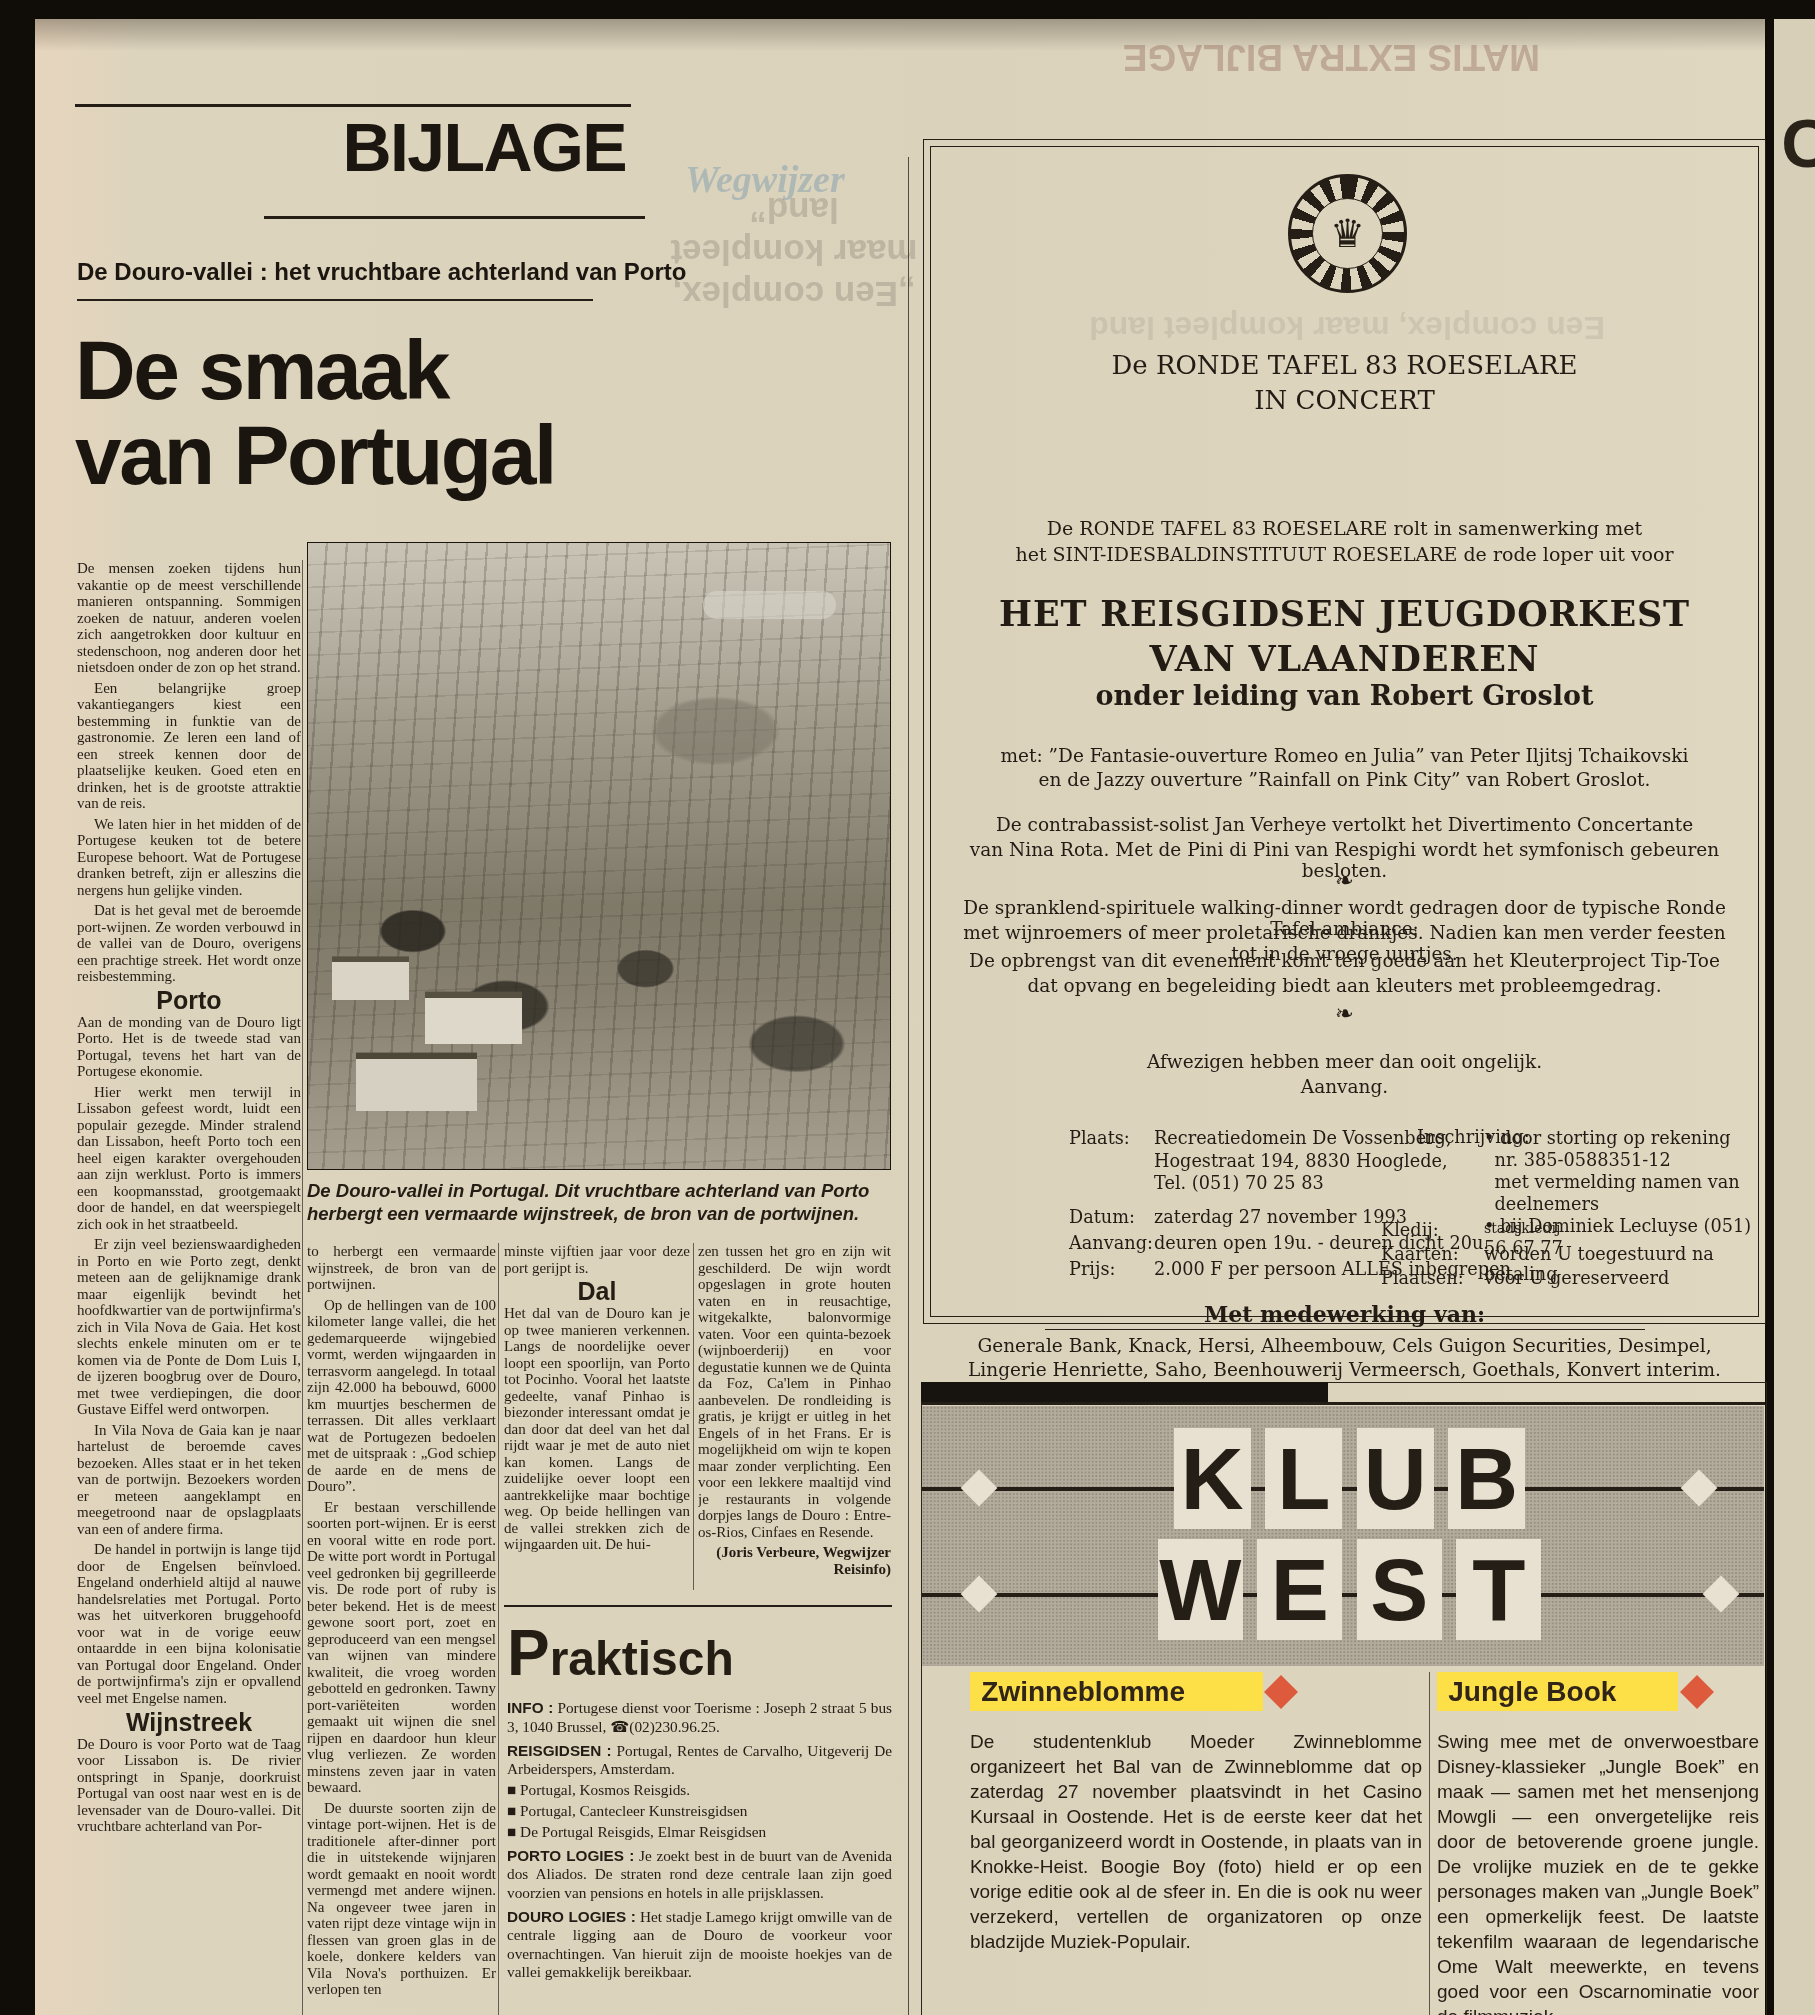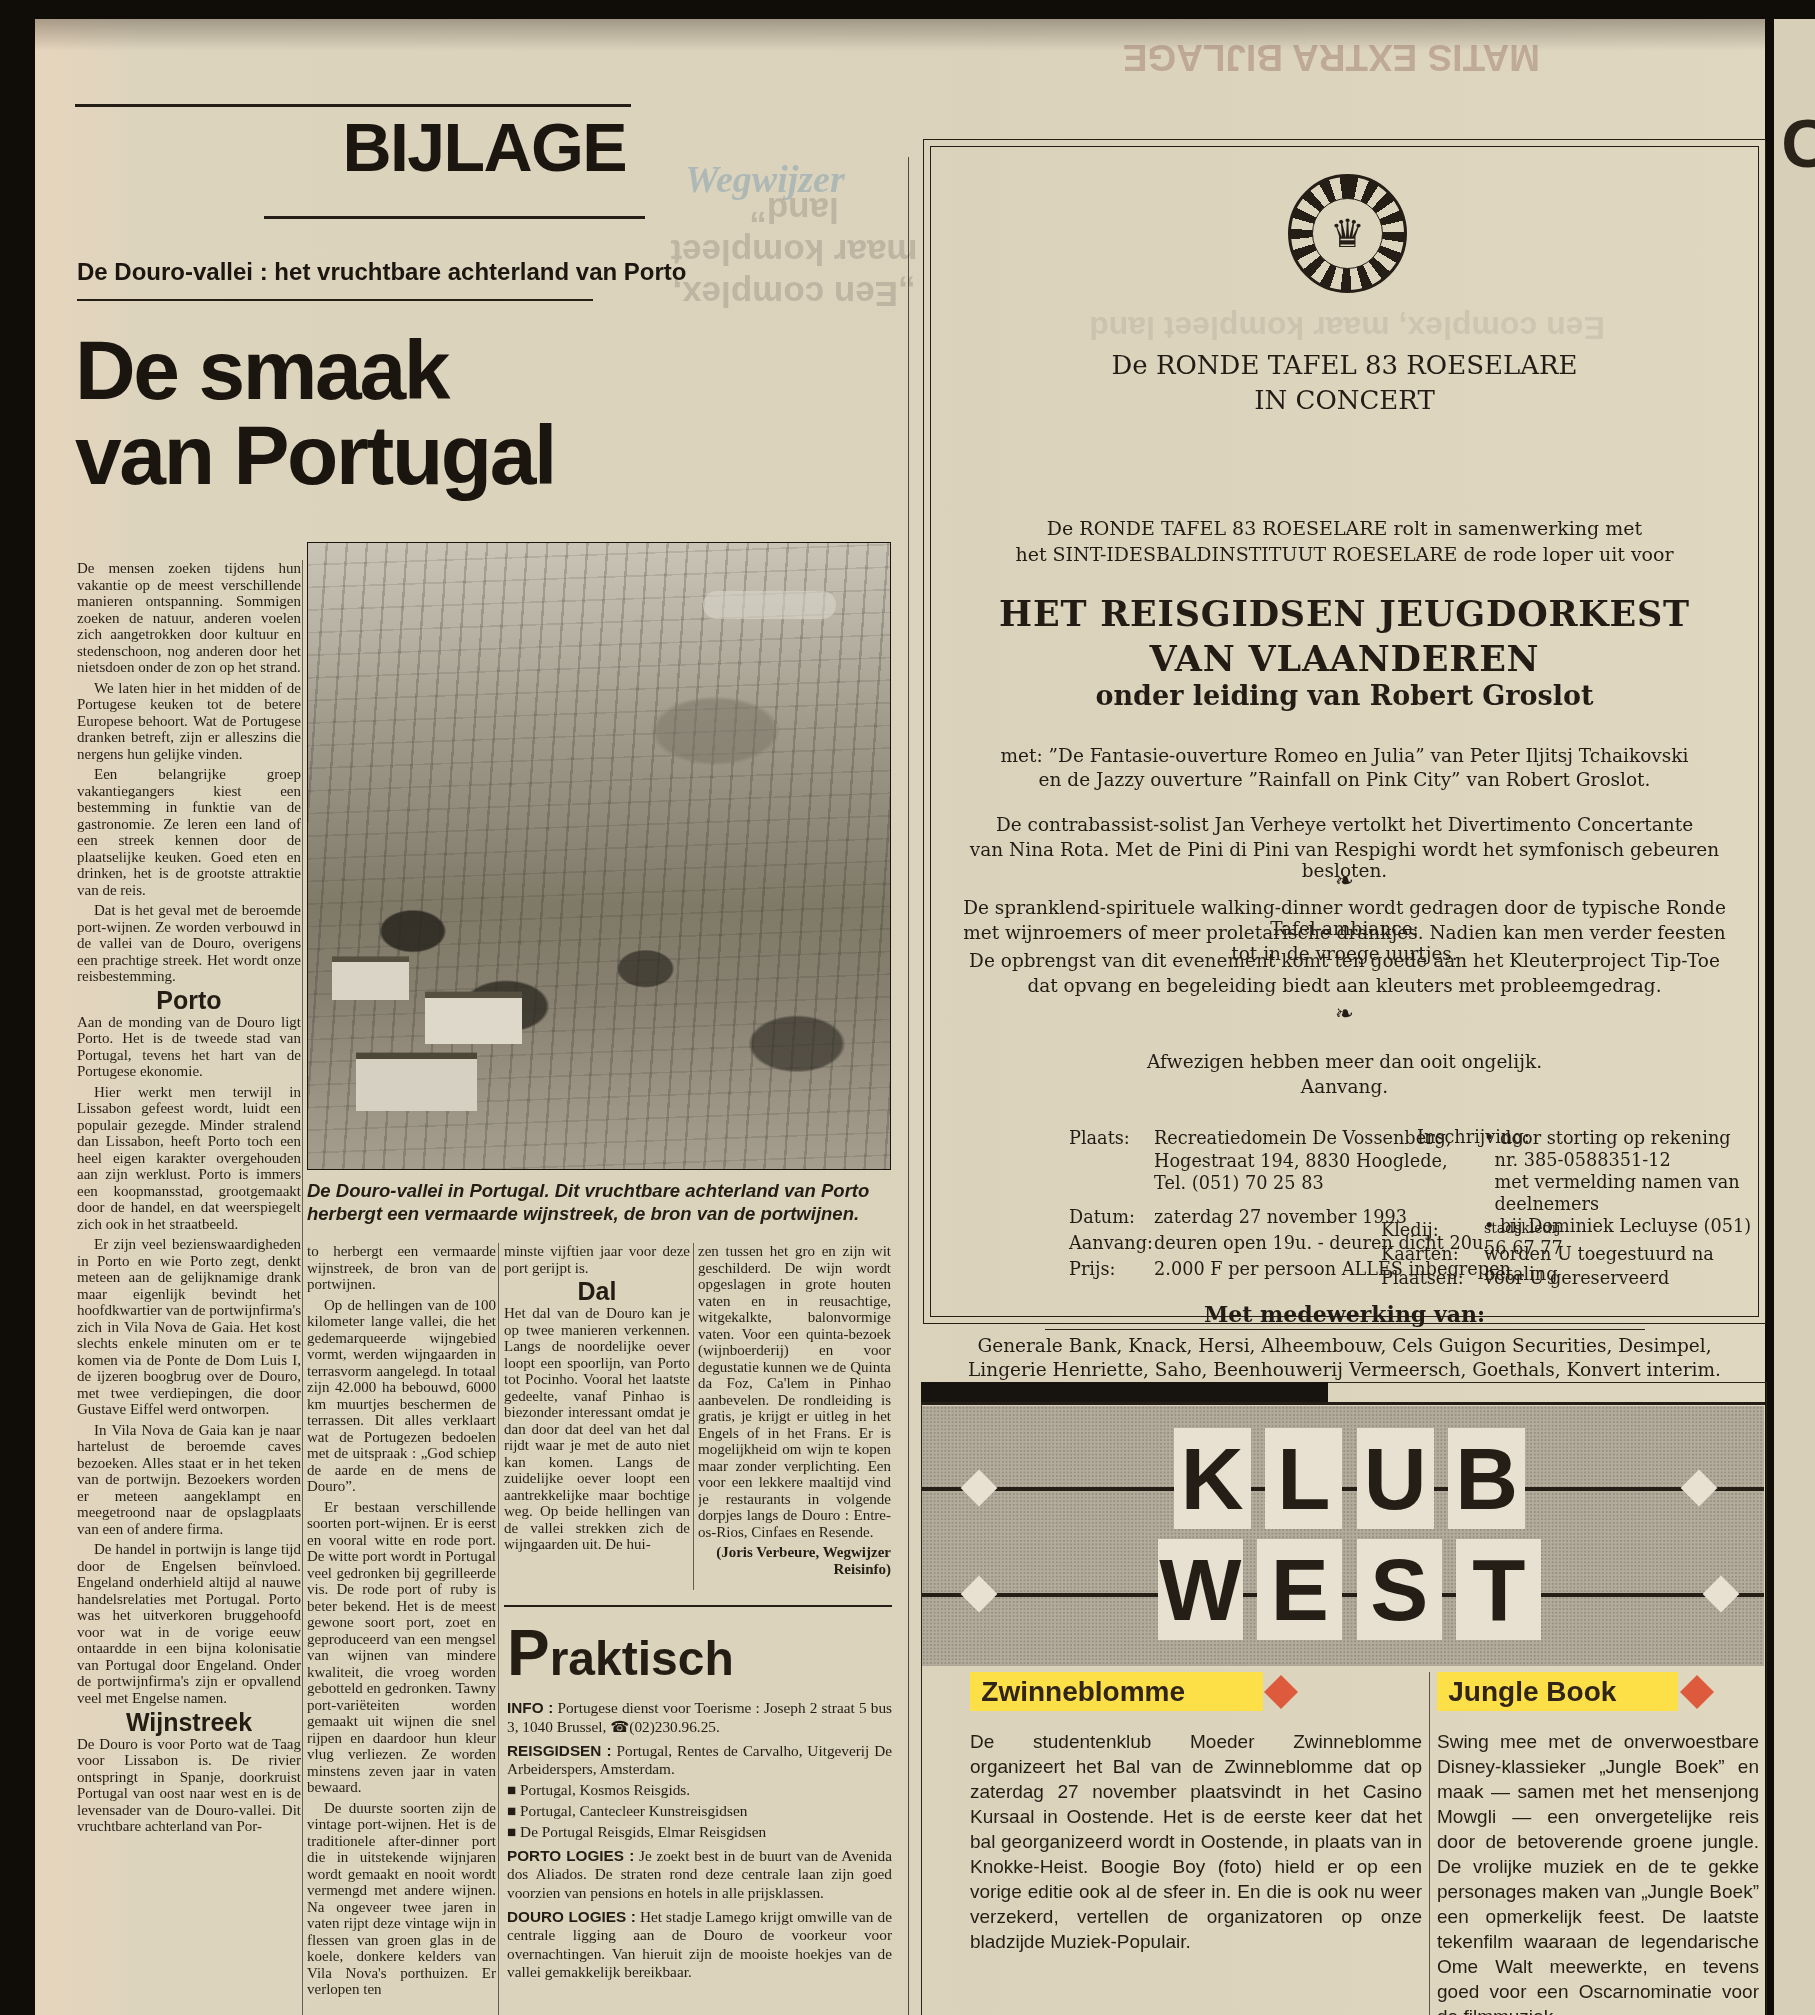--- a/index.html
+++ b/index.html
@@ -82,22 +82,22 @@
 </div>
 <div class="abs cap" style="left:307px;top:1179px;width:584px;color:#241d14;">De Douro-vallei in Portugal. Dit vruchtbare achterland van Porto herbergt een vermaarde wijnstreek, de bron van de portwijnen.</div>
 
 <div class="abs rule" style="left:302px;top:560px;width:1.2px;height:1459px;opacity:.65;"></div>
 <div class="abs rule" style="left:498px;top:1243px;width:1.2px;height:776px;opacity:.65;"></div>
 <div class="abs rule" style="left:693px;top:1243px;width:1.2px;height:347px;opacity:.65;"></div>
 <div class="abs rule" style="left:908px;top:157px;width:1.2px;height:1862px;opacity:.75;"></div>
 
 <div class="abs bodycol just" style="left:77px;top:560px;width:224px;height:1461px;">
   <p class="noind">De mensen zoeken tijdens hun vakantie op de meest verschillende manieren ontspanning. Sommigen zoeken de natuur, anderen voelen zich aangetrokken door kultuur en stedenschoon, nog anderen door het nietsdoen onder de zon op het strand.</p>
+  <p>Een belangrijke groep vakantiegangers kiest een bestemming in funktie van de gastronomie. Ze leren een land of een streek kennen door de plaatselijke keuken. Goed eten en drinken, het is de grootste attraktie van de reis.</p>
   <p>We laten hier in het midden of de Portugese keuken tot de betere Europese behoort. Wat de Portugese dranken betreft, zijn er alleszins die nergens hun gelijke vinden.</p>
-  <p>Een belangrijke groep vakantiegangers kiest een bestemming in funktie van de gastronomie. Ze leren een land of een streek kennen door de plaatselijke keuken. Goed eten en drinken, het is de grootste attraktie van de reis.</p>
   <p>Dat is het geval met de beroemde port-wijnen. Ze worden verbouwd in de vallei van de Douro, overigens een prachtige streek. Het wordt onze reisbestemming.</p>
   <div class="colhead">Porto</div>
   <p class="noind">Aan de monding van de Douro ligt Porto. Het is de tweede stad van Portugal, tevens het hart van de Portugese ekonomie.</p>
   <p>Hier werkt men terwijl in Lissabon gefeest wordt, luidt een populair gezegde. Minder stralend dan Lissabon, heeft Porto toch een heel eigen karakter overgehouden aan zijn werklust. Porto is immers een koopmansstad, grootgemaakt door de handel, en dat weerspiegelt zich ook in het straatbeeld.</p>
   <p>Er zijn veel bezienswaardigheden in Porto en wie Porto zegt, denkt meteen aan de gelijknamige drank maar eigenlijk bevindt het hoofdkwartier van de portwijnfirma's zich in Vila Nova de Gaia. Het kost slechts enkele minuten om er te komen via de Ponte de Dom Luis I, de ijzeren boogbrug over de Douro, met twee verdiepingen, die door Gustave Eiffel werd ontworpen.</p>
   <p>In Vila Nova de Gaia kan je naar hartelust de beroemde caves bezoeken. Alles staat er in het teken van de portwijn. Bezoekers worden er meteen aangeklampt en meegetroond naar de opslagplaats van een of andere firma.</p>
   <p>De handel in portwijn is lange tijd door de Engelsen beïnvloed. Engeland onderhield altijd al nauwe handelsrelaties met Portugal. Porto was het uitverkoren bruggehoofd voor wat in de vorige eeuw ontaardde in een bijna kolonisatie van Portugal door Engeland. Onder de portwijnfirma's zijn er opvallend veel met Engelse namen.</p>
   <div class="colhead">Wijnstreek</div>
   <p class="noind">De Douro is voor Porto wat de Taag voor Lissabon is. De rivier ontspringt in Spanje, doorkruist Portugal van oost naar west en is de levensader van de Douro-vallei. Dit vruchtbare achterland van Por-</p>
 </div>

